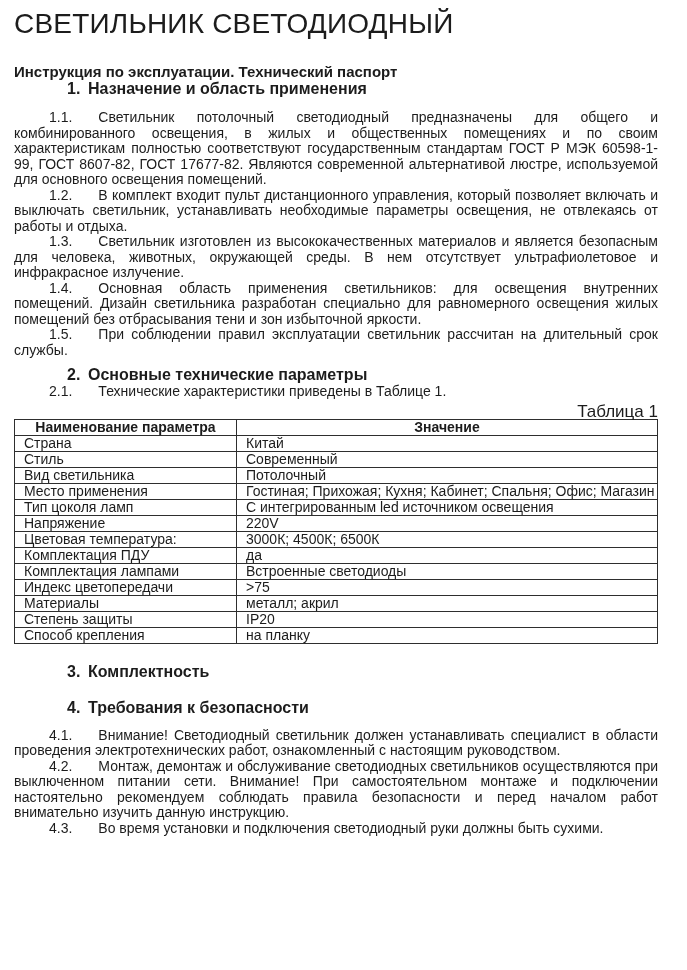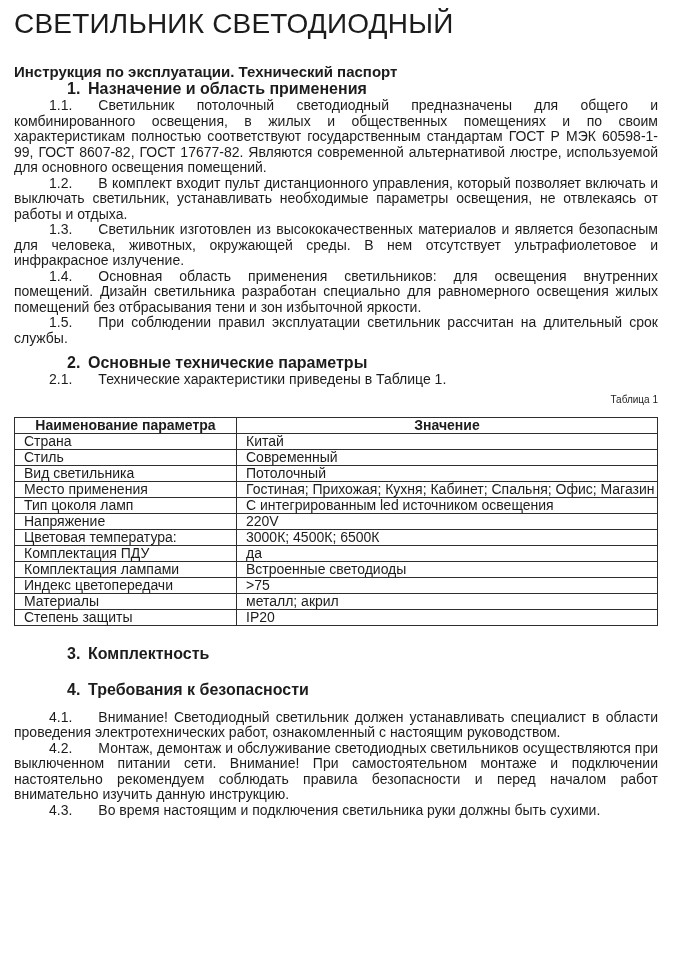--- a/index.html
+++ b/index.html
@@ -42,34 +42,34 @@
   p.body {
     font-size: 14px;
     line-height: 15.5px;
     margin: 0;
     text-align: justify;
     text-indent: 35px;
   }
   .pnum { padding-right: 26px; }
 
   .mt-sec1-head { }
-  .mt-sec1-paras { }
+  .mt-sec1-paras { margin-top: 12px; }
   .mt-sec2-head { margin-top: 8px; }
   .mt-sec2-para { margin-top: 13px; }
   .table-caption {
     margin-top: 5px;
-    font-size: 10px;
+    font-size: 17px;
     line-height: 14px;
     text-align: right;
   }
   table.params {
     width: 100%;
     border-collapse: collapse;
     table-layout: fixed;
-    margin-top: 10px;
+    margin-top: 0;
   }
   table.params th, table.params td {
     border: 1px solid #2e2e2e;
     font-size: 14px;
     height: 15px;
     line-height: 15px;
     padding: 0 2px 0 9px;
     overflow: hidden;
     white-space: nowrap;
     font-weight: 400;
@@ -167,29 +167,33 @@
           <td>&gt;75</td>
         </tr>
     <tr>
           <td>Материалы</td>
           <td>металл; акрил</td>
         </tr>
     <tr>
           <td>Степень защиты</td>
           <td>IP20</td>
         </tr>
+    <tr>
+          <td>Способ крепления</td>
+          <td>на планку</td>
+        </tr>
   </tbody>
     </table>
 
   <h2 class="sec-heading mt-sec3-head">
     <span class="hnum">3.</span><span>Комплектность</span>
   </h2>
 
   <h2 class="sec-heading mt-sec4-head">
     <span class="hnum">4.</span><span>Требования к безопасности</span>
   </h2>
   <div class="paras mt-sec4-paras">
     <p class="body"><span class="pnum">4.1.</span><span>Внимание! Светодиодный светильник должен устанавливать специалист в области проведения электротехнических работ, ознакомленный с настоящим руководством.</span></p>
     <p class="body"><span class="pnum">4.2.</span><span>Монтаж, демонтаж и обслуживание светодиодных светильников осуществляются при выключенном питании сети. Внимание! При самостоятельном монтаже и подключении настоятельно рекомендуем соблюдать правила безопасности и перед началом работ внимательно изучить данную инструкцию.</span></p>
-    <p class="body"><span class="pnum">4.3.</span><span>Во время настоящим и подключения светильника руки должны быть сухими.</span></p>
+    <p class="body"><span class="pnum">4.3.</span><span>Во время установки и подключения светодиодный руки должны быть сухими.</span></p>
   </div>
 
 </div>
 
 </body></html>

